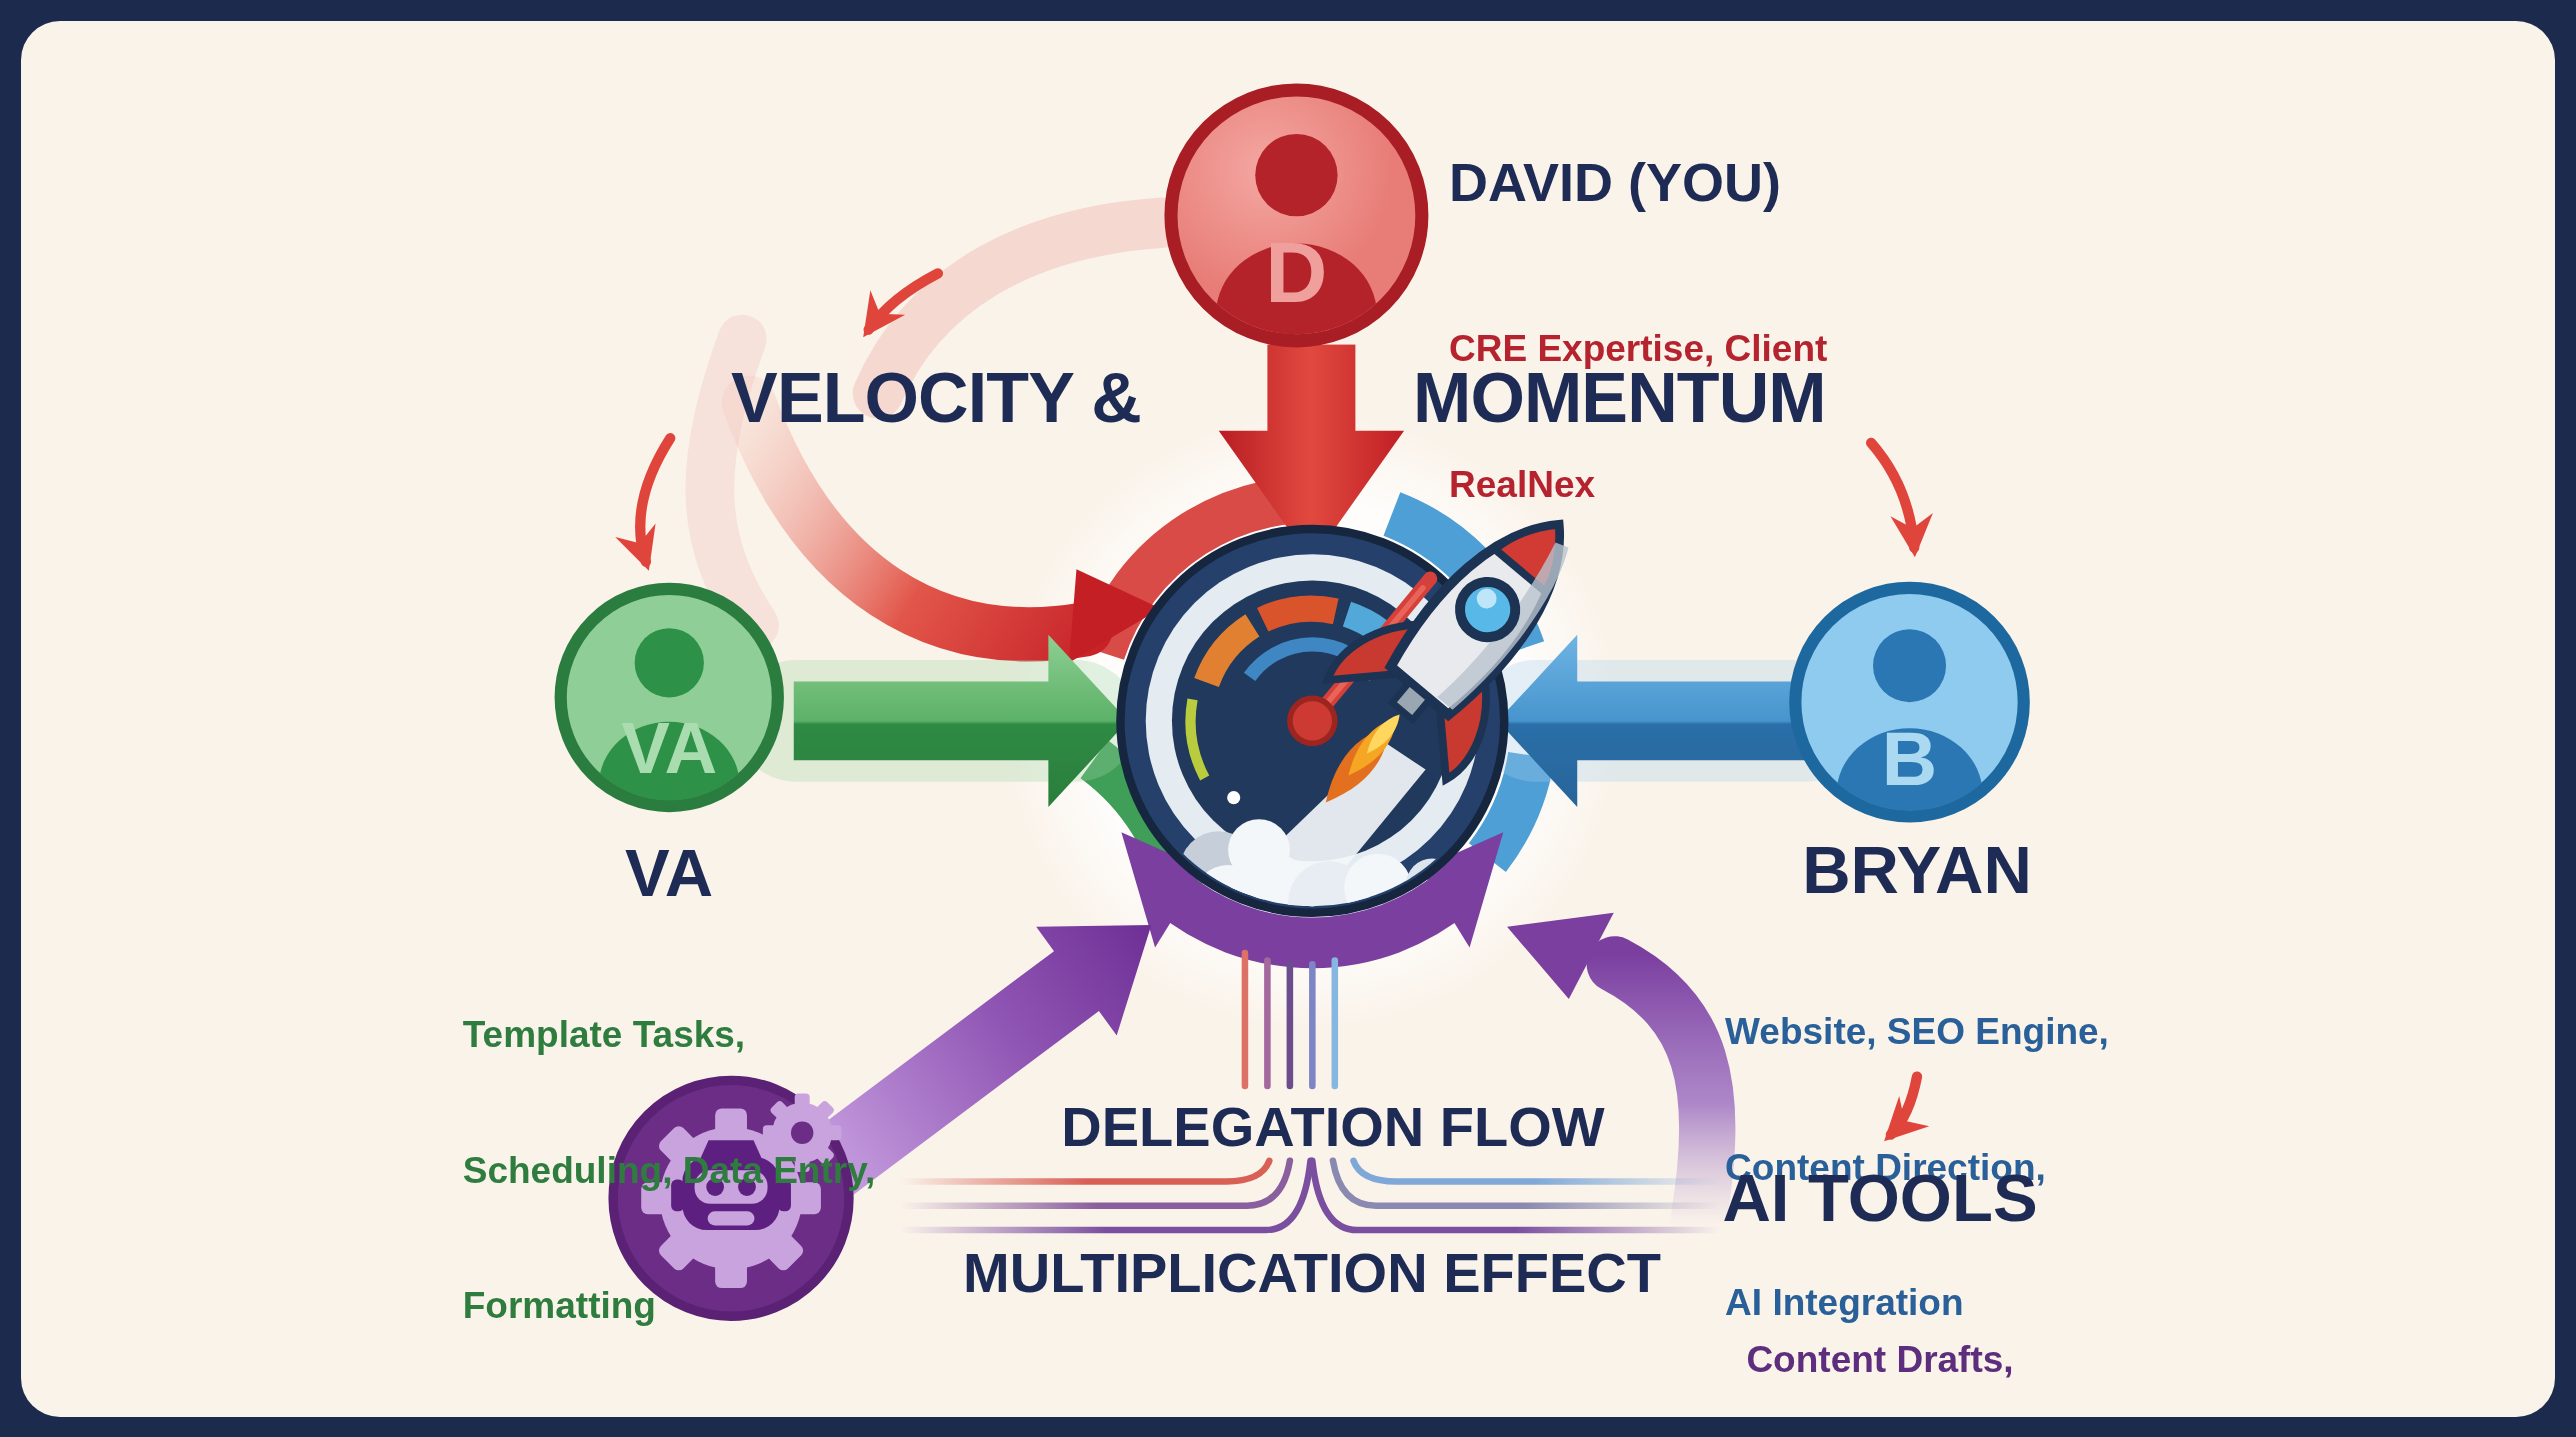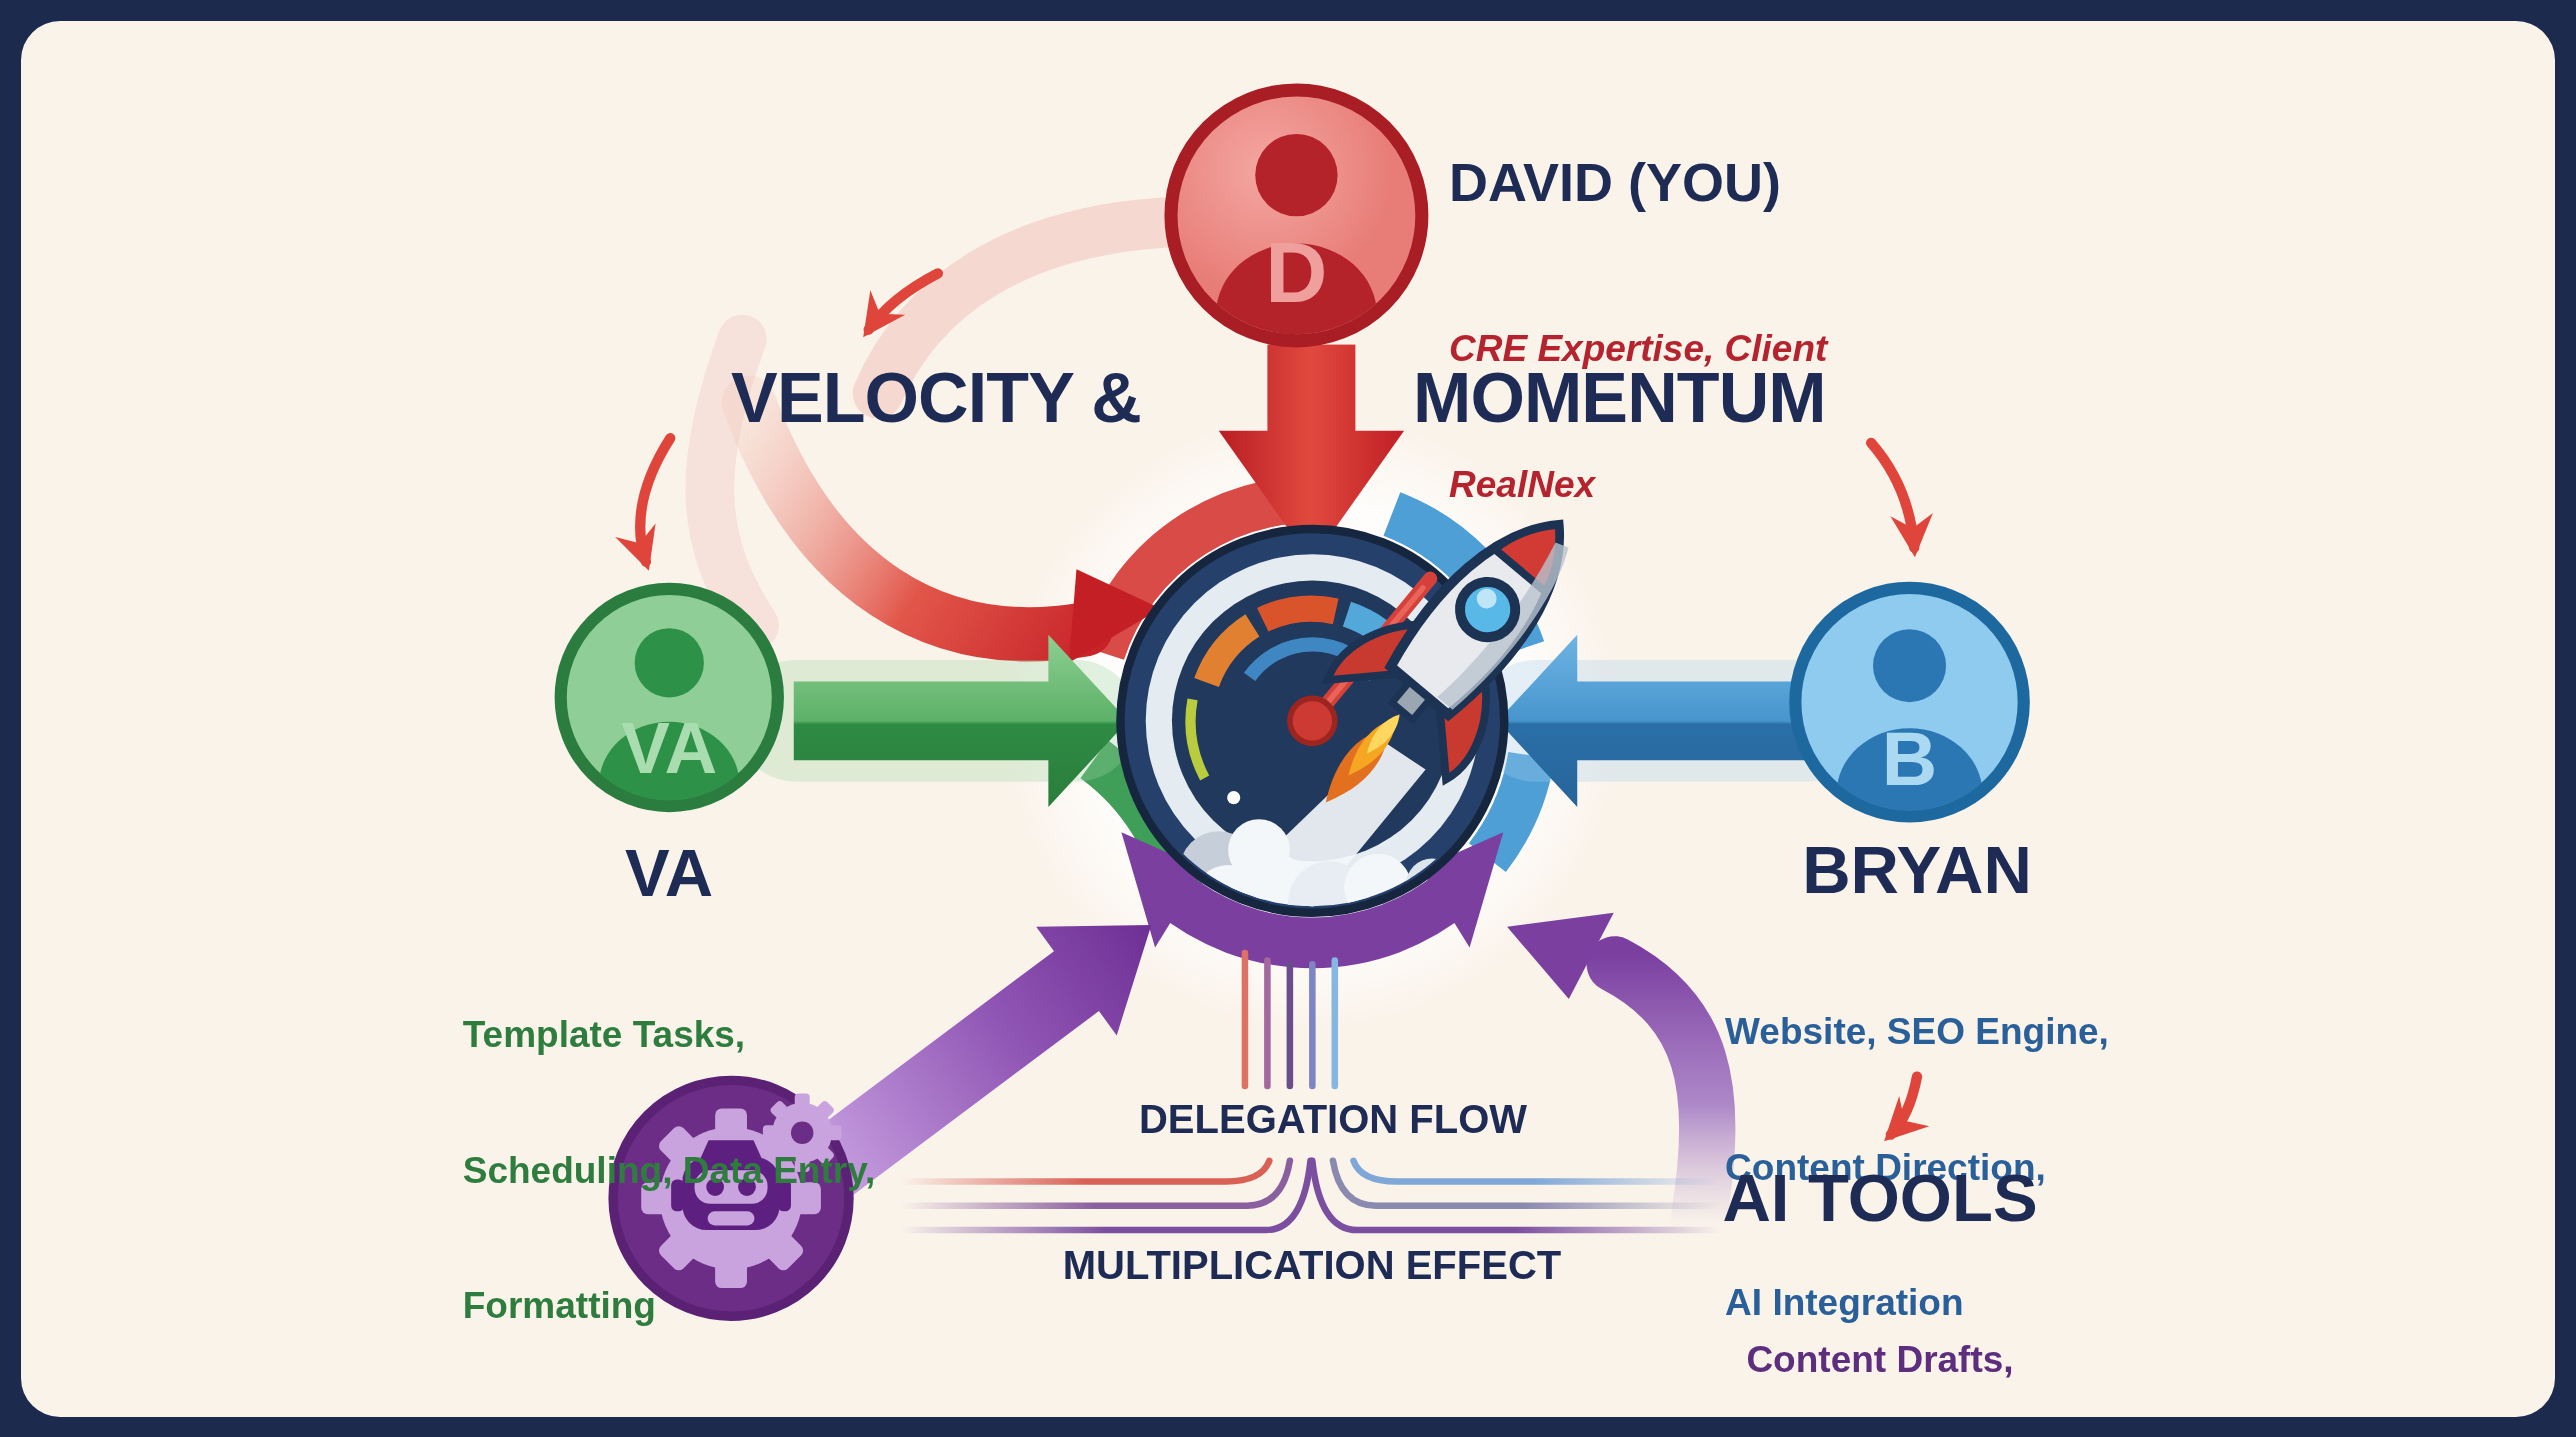--- a/index.html
+++ b/index.html
@@ -6,21 +6,21 @@
   .stage{position:relative;width:2576px;height:1438px;background:#1c2b4d;overflow:hidden;
          font-family:"Liberation Sans",sans-serif;}
   .panel{position:absolute;left:20.6px;top:20.6px;right:20.6px;bottom:20.6px;background:#faf3ea;border-radius:39px;}
   svg.art{position:absolute;left:0;top:0;width:2576px;height:1438px;}
   .t{position:absolute;font-weight:bold;color:#1e2b55;white-space:pre;line-height:1.0;}
   .ctr{transform:translateX(-50%);text-align:left;}
   .title{font-size:70px;letter-spacing:-0.9px;}
   .nodename{font-size:67px;letter-spacing:0px;}
   .davidname{font-size:54px;}
   .roles{font-weight:bold;font-size:37px;line-height:1.22;}
-  .footerlbl{font-size:40px;letter-spacing:0px;}
+  .footerlbl{font-size:56px;letter-spacing:0px;}
 </style>
 </head>
 <body>
 
 <div class="stage">
   <div class="panel"></div>
 
   <svg class="art" viewBox="0 0 2752 1536">
     <defs>
       <radialGradient id="glowGrad">
@@ -282,21 +282,21 @@
         </g>
       </g>
     </g>
   </svg>
 
   <div class="t title" style="left: 936px; top: 363px; transform: translateX(-50%);">VELOCITY &amp;</div>
   <div class="t title ctr" style="left:1730px;top:363px;transform:none;left:1413px;">MOMENTUM</div>
 
   <div>
     <div class="t davidname" style="left:1449px;top:155px;">DAVID (YOU)</div>
-    <div class="t roles" style="left:1449px;top:236px;color:#b5232f;font-style:italic;">
+    <div class="t roles" style="left:1449px;top:236px;color:#b5232f;">
       <div>CRE Expertise, Client</div>
       <div>RealNex</div>
     </div>
   </div>
 
   <div>
     <div class="t nodename ctr" style="left:669px;top:839px;">VA</div>
     <div class="t roles ctr" style="left:669px;top:922px;color:#2e7d3f;">
       <div>Template Tasks,</div>
       <div>Scheduling, Data Entry,</div>

